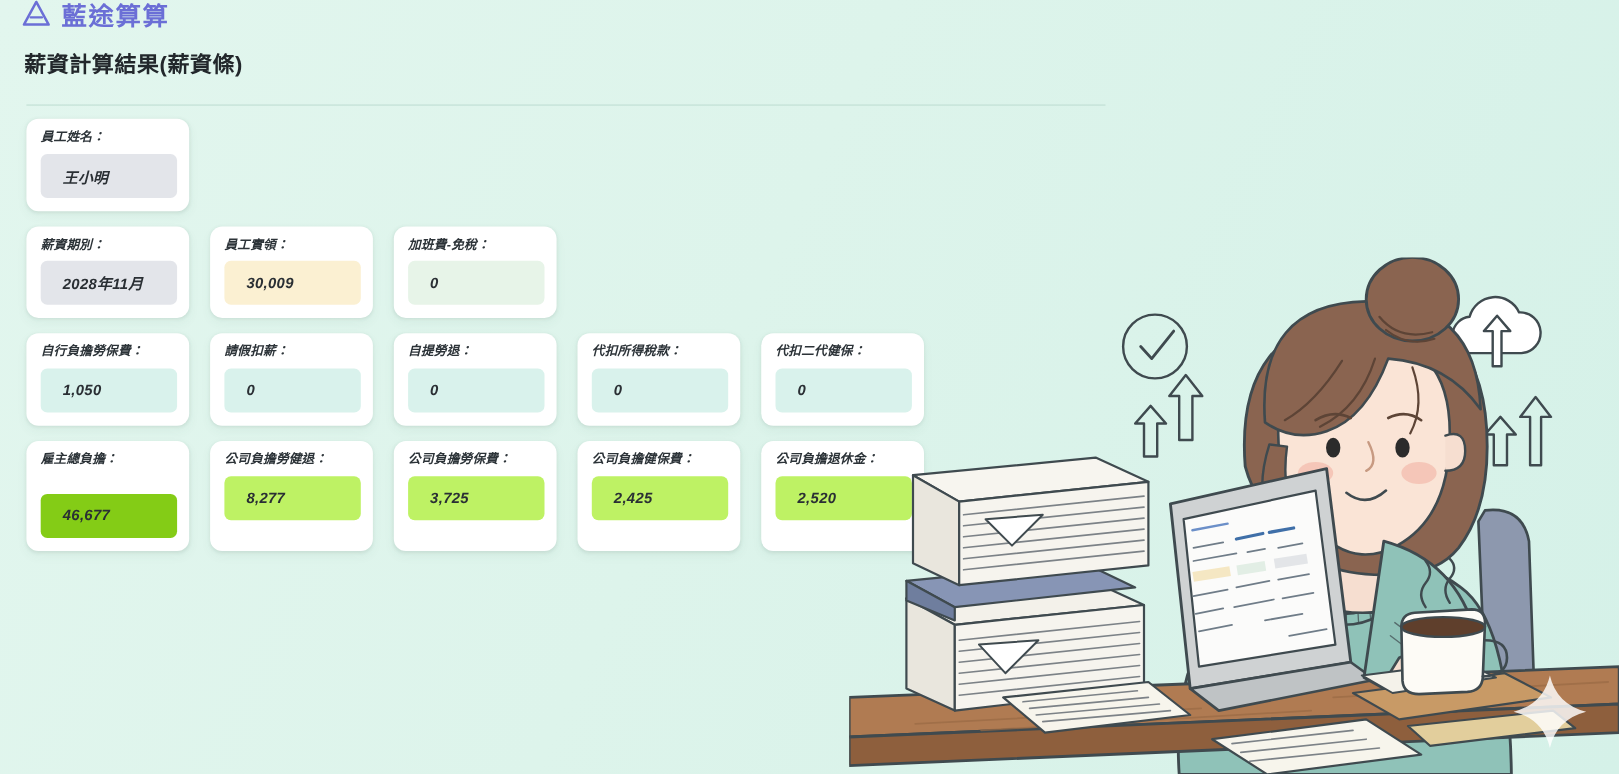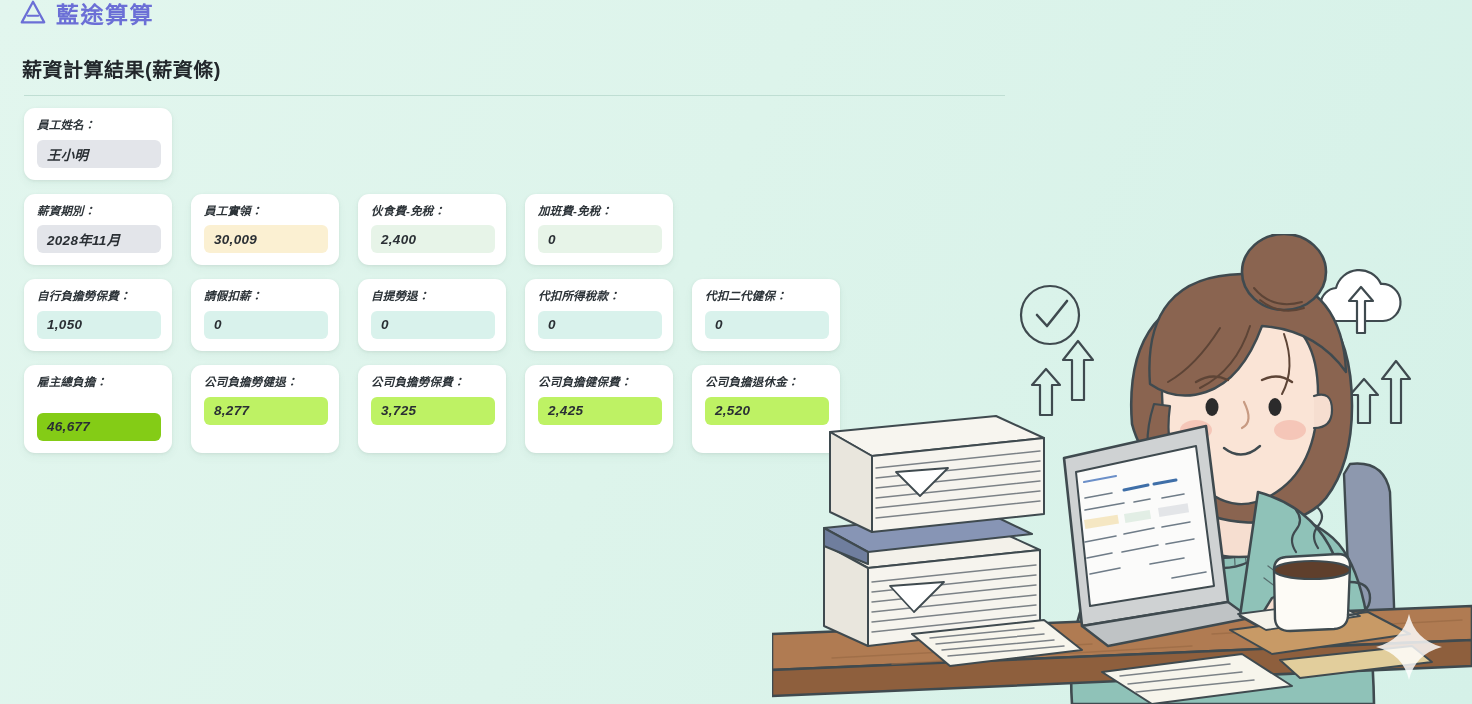--- a/index.html
+++ b/index.html
@@ -46,21 +46,21 @@
     font-weight: 700;
     color: #6b6fd6;
     letter-spacing: 1.5px;
     white-space: nowrap;
   }
 
   
   .page-title {
     position: absolute;
     left: 22px;
-    top: 54px;
+    top: 42px;
     font-size: 20px;
     font-weight: 700;
     color: #22272b;
     letter-spacing: 0.5px;
     white-space: nowrap;
   }
 
   .title-divider {
     position: absolute;
     left: 24px;
@@ -97,25 +97,25 @@
     font-size: 11.5px;
     font-weight: 700;
     color: #2c3338;
     letter-spacing: 0.2px;
     margin-bottom: 8px;
     white-space: nowrap;
     line-height: 1.1;
   }
 
   .field-value {
-    height: 28px;
+    height: 40px;
     border-radius: 6px;
     display: flex;
     align-items: center;
-    padding: 0 10px;
+    padding: 0 20px;
     font-size: 13.5px;
     font-weight: 700;
     color: #2a2f34;
     letter-spacing: 0.3px;
     white-space: nowrap;
   }
 
   
   .v-grey   { background: #e3e5ea; }
   .v-grey2  { background: #bef264; }
@@ -178,24 +178,20 @@
     </div>
 
     <div class="card-row">
       <div class="field-card">
         <div class="field-label">薪資期別：</div>
         <div class="field-value v-grey">2028年11月</div>
       </div>
       <div class="field-card">
         <div class="field-label">員工實領：</div>
         <div class="field-value v-yellow">30,009</div>
-      </div>
-      <div class="field-card">
-        <div class="field-label">伙食費-免稅：</div>
-        <div class="field-value v-mintpale">2,400</div>
       </div>
       <div class="field-card">
         <div class="field-label">加班費-免稅：</div>
         <div class="field-value v-mintpale">0</div>
       </div>
     </div>
 
     <div class="card-row">
       <div class="field-card">
         <div class="field-label">自行負擔勞保費：</div>

